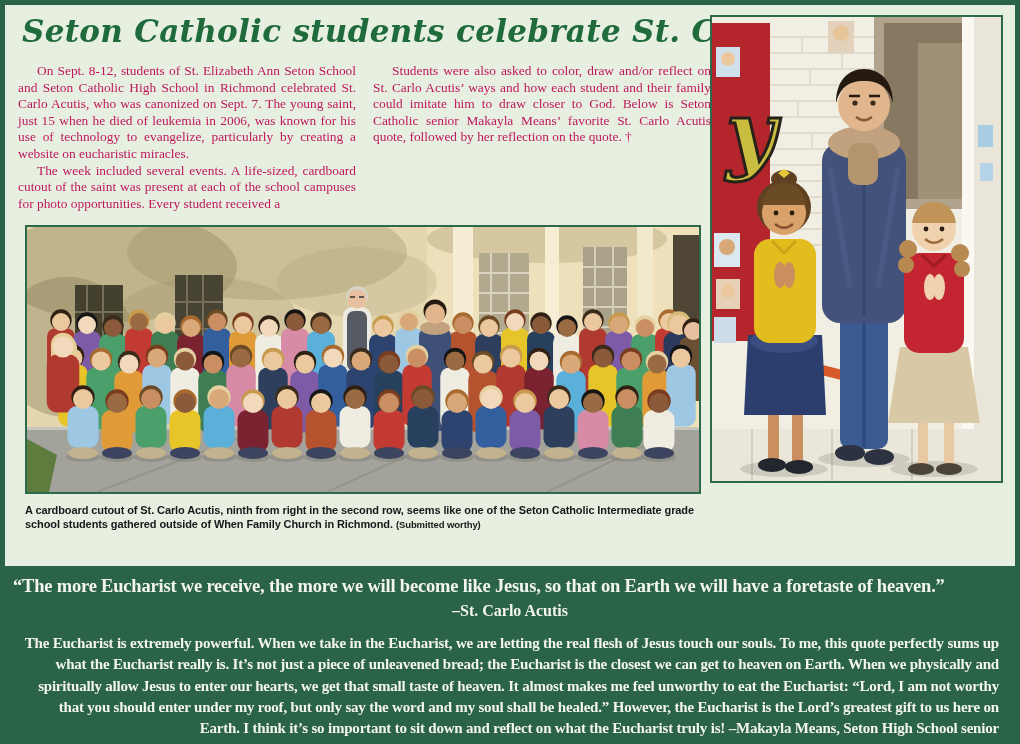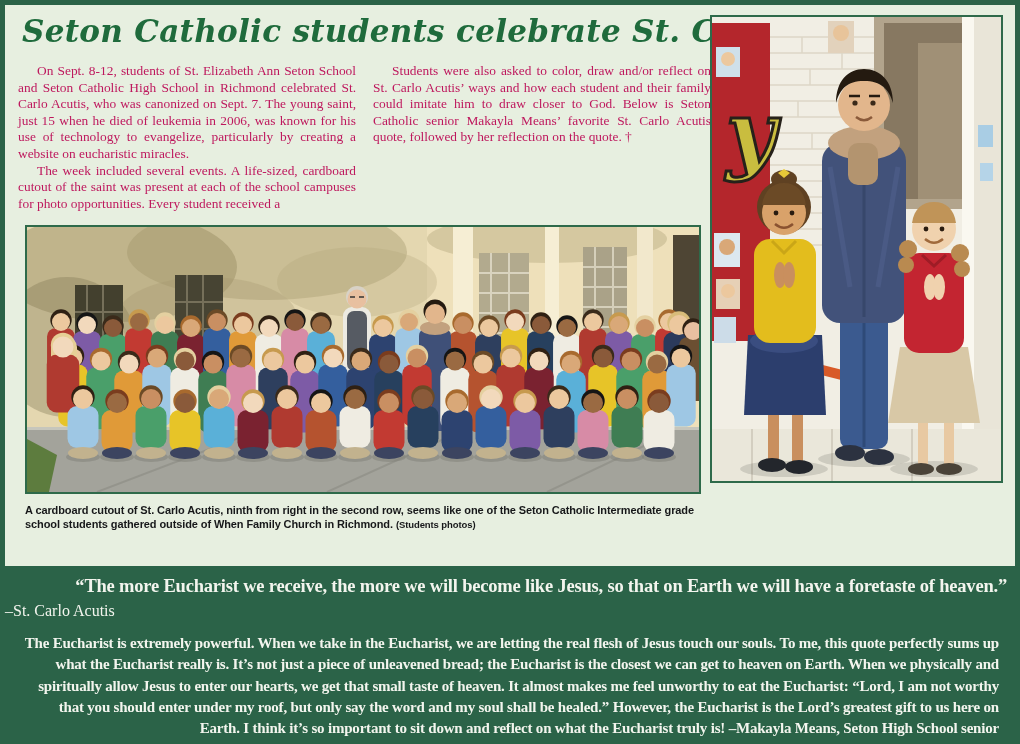--- a/index.html
+++ b/index.html
@@ -16,23 +16,23 @@
   .photo{position:absolute;border:2px solid #2e6a4a;background:#ddd;box-sizing:border-box;}
   .photo svg{display:block;width:100%;height:100%;}
   #main-photo{left:20px;top:220px;width:676px;height:269px;}
   #side-photo{left:705px;top:10px;width:293px;height:468px;}
   .caption{position:absolute;font-family:"Liberation Sans",sans-serif;font-weight:700;
            font-size:11px;line-height:13.6px;color:#17181a;letter-spacing:-0.1px;}
   #main-caption{left:20px;top:499px;width:678px;}
   #side-caption{left:705px;top:486px;width:296px;}
   .credit{font-size:9.5px;}
   .band{position:absolute;left:5px;top:566px;width:1010px;height:173px;background:#2b6348;color:#f3f5ee;}
-  .q{margin:10px 8px 0;text-align:right;font-weight:700;font-size:18.5px;
+  .q{margin:10px 8px 0;text-align:left;font-weight:700;font-size:18.5px;
      letter-spacing:-0.2px;white-space:nowrap;}
-  .q-attr{margin-top:5px;text-align:left;font-weight:400;font-size:16px;}
+  .q-attr{margin-top:5px;text-align:center;font-weight:700;font-size:16px;}
   .q-reflection{margin:13px 16px 0;text-align:right;font-weight:700;font-size:15px;
      line-height:1.42;letter-spacing:-0.2px;}
 </style>
 </head>
 <body>
 
 <div class="sheet">
 
   <h1 class="title">Seton Catholic students celebrate St. Carlo Acutis</h1>
 
@@ -320,21 +320,21 @@
           <ellipse cx="600" cy="226" rx="15" ry="6" fill="#c2b28e"></ellipse>
           <ellipse cx="632" cy="230" rx="17" ry="5" fill="#7f7f77" opacity="0.5"></ellipse>
           <circle cx="632" cy="174" r="11.7" fill="#7a3c1e"></circle>
           <rect x="616.5" y="183" width="31" height="42" rx="9.5" fill="#efece2"></rect>
           <circle cx="632" cy="176" r="10" fill="#8a5a3a"></circle>
           <ellipse cx="632" cy="226" rx="15" ry="6" fill="#3c4460"></ellipse>
         </g>
     </svg>
   </div>
 
-  <div class="caption" id="main-caption"><span>A cardboard cutout of St. Carlo Acutis, ninth from right in the second row, seems like one of the Seton Catholic Intermediate grade school students gathered outside of When Family Church in Richmond. </span><span class="credit">(Students photos)</span></div>
+  <div class="caption" id="main-caption"><span>A cardboard cutout of St. Carlo Acutis, ninth from right in the second row, seems like one of the Seton Catholic Intermediate grade school students gathered outside of When Family Church in Richmond. </span><span class="credit">(Submitted worthy)</span></div>
 
   <div class="photo" id="side-photo">
     <svg viewBox="0 0 289 464" preserveAspectRatio="none">
 
       <rect x="0" y="0" width="289" height="464" fill="#f1eee4"></rect>
       <g stroke="#ddd6c6" stroke-width="1.5">
         <path d="M58 20h120M58 36h120M58 52h120M58 68h120M58 84h120M58 100h120M58 116h120M58 132h120M58 148h120M58 164h120M58 180h120M58 196h120M58 212h120M58 228h120"></path>
         <path d="M90 20v16M130 36v16M98 52v16M150 68v16M86 84v16M138 100v16M100 116v16M146 132v16"></path>
       </g>
 

